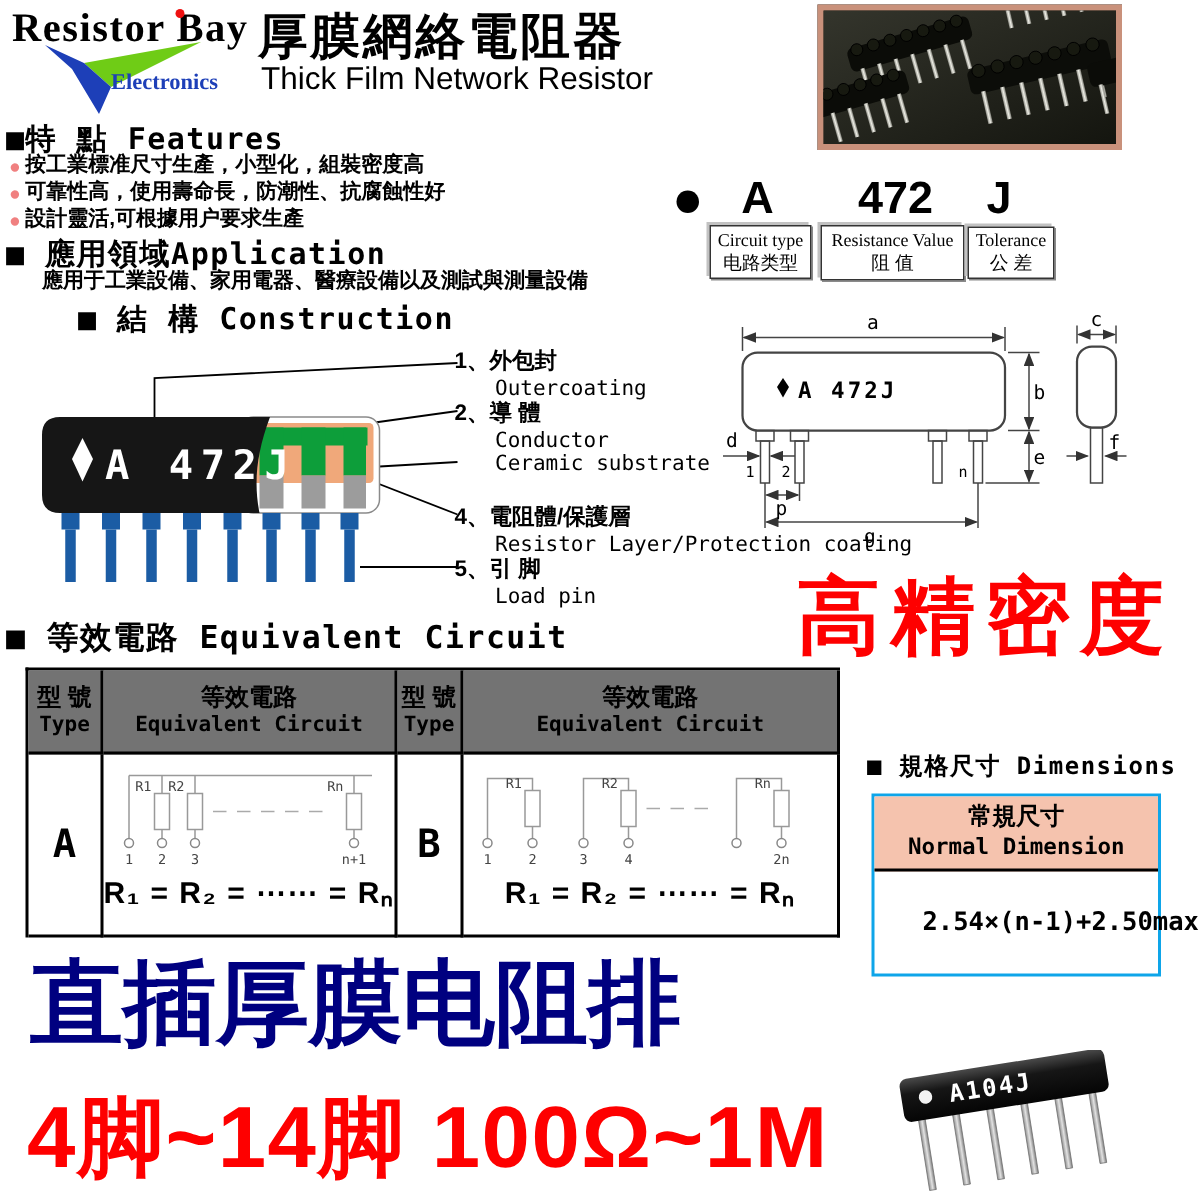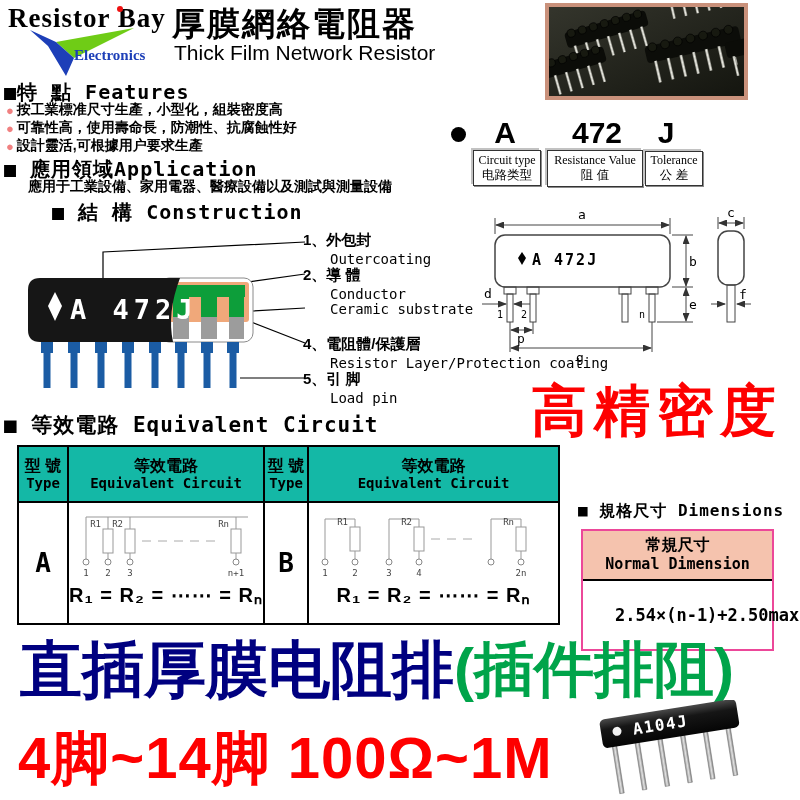--- a/index.html
+++ b/index.html
@@ -33,30 +33,30 @@
   .callout { left:303px; white-space:nowrap; }
   .co-l1 { font-size:15px; font-weight:bold; }
   .co-en { font-size:14px; font-family:"DejaVu Sans Mono",monospace; margin-left:27px; margin-top:1px; }
 
   .highlight { left:531px; top:374px; font-size:56px; font-weight:bold; color:#fe0000; letter-spacing:7px; white-space:nowrap; }
 
   
   .eq-table { left:17px; top:445px; display:grid; grid-template-columns:50px 196px 44px 251px; grid-template-rows:56px 122px;
               border-top:2px solid #000; border-left:2px solid #000; background:#fff; }
   .eq-cell { border-right:2px solid #000; border-bottom:2px solid #000; display:flex; flex-direction:column; align-items:center; justify-content:center; }
-  .eq-head { background:#14b8a6; line-height:1.2; }
+  .eq-head { background:#737373; line-height:1.2; }
   .eq-head .zh { font-size:16px; font-weight:bold; white-space:nowrap; }
   .eq-head .en { font-size:14px; font-weight:bold; font-family:"DejaVu Sans Mono",monospace; white-space:nowrap; }
   .eq-type { font-size:26px; font-weight:bold; font-family:"DejaVu Sans Mono",monospace; }
   .eq-circ { justify-content:flex-start; padding-top:4px; }
   .formula { font-size:20px; font-weight:bold; letter-spacing:1px; margin-top:2px; white-space:nowrap; }
 
   
   .dim-h { left:578px; top:501px; font-size:16px; }
-  .dim-box { left:581px; top:529px; width:193px; border:2px solid #ec4899; background:#fff; }
+  .dim-box { left:581px; top:529px; width:193px; border:2px solid #0ea5e9; background:#fff; }
   .dim-box-head { background:#f5c3ae; border-bottom:2px solid #000; text-align:center; padding:4px 0 5px; line-height:1.25; }
   .dim-box-head .zh { font-size:16px; font-weight:bold; }
   .dim-box-head .en { font-size:15px; font-weight:bold; font-family:"DejaVu Sans Mono",monospace; }
   .dim-box-val { text-align:center; font-size:17px; font-weight:bold; font-family:"DejaVu Sans Mono",monospace; padding:24px 0; white-space:nowrap;margin-left:32px; }
 
   
   .foot-line1 { left:20px; top:637px; display:flex; align-items:flex-start; white-space:nowrap; }
   .foot-main { color:#000080; font-size:62px; font-weight:bold; line-height:1.05; }
   .foot-paren { color:#00a44a; font-size:60px; font-weight:bold; line-height:1.1; }
   .foot-line2 { left:18px; top:720px; color:#fe0000; font-size:58px; font-weight:bold; letter-spacing:1px; white-space:nowrap; }
@@ -441,21 +441,20 @@
 <div class="abs dim-box">
   <div class="dim-box-head">
     <div class="zh">常規尺寸</div>
     <div class="en">Normal Dimension</div>
   </div>
   <div class="dim-box-val">2.54×(n-1)+2.50max</div>
 </div>
 
 <div class="abs foot-line1">
   <span class="foot-main">直插厚膜电阻排</span>
-  <span class="foot-paren">(插件排阻)</span>
 </div>
 <div class="abs foot-line2">4脚~14脚  100Ω~1M</div>
 
 <svg class="abs" style="left:585px; top:700px;" width="190" height="100" viewBox="0 0 190 100">
   <defs>
     <linearGradient id="bodyG" x1="0" y1="0" x2="0" y2="1">
       <stop offset="0" stop-color="#4a4a4a"></stop>
         <stop offset="0.35" stop-color="#161616"></stop>
         <stop offset="1" stop-color="#050505"></stop>
     </linearGradient>

